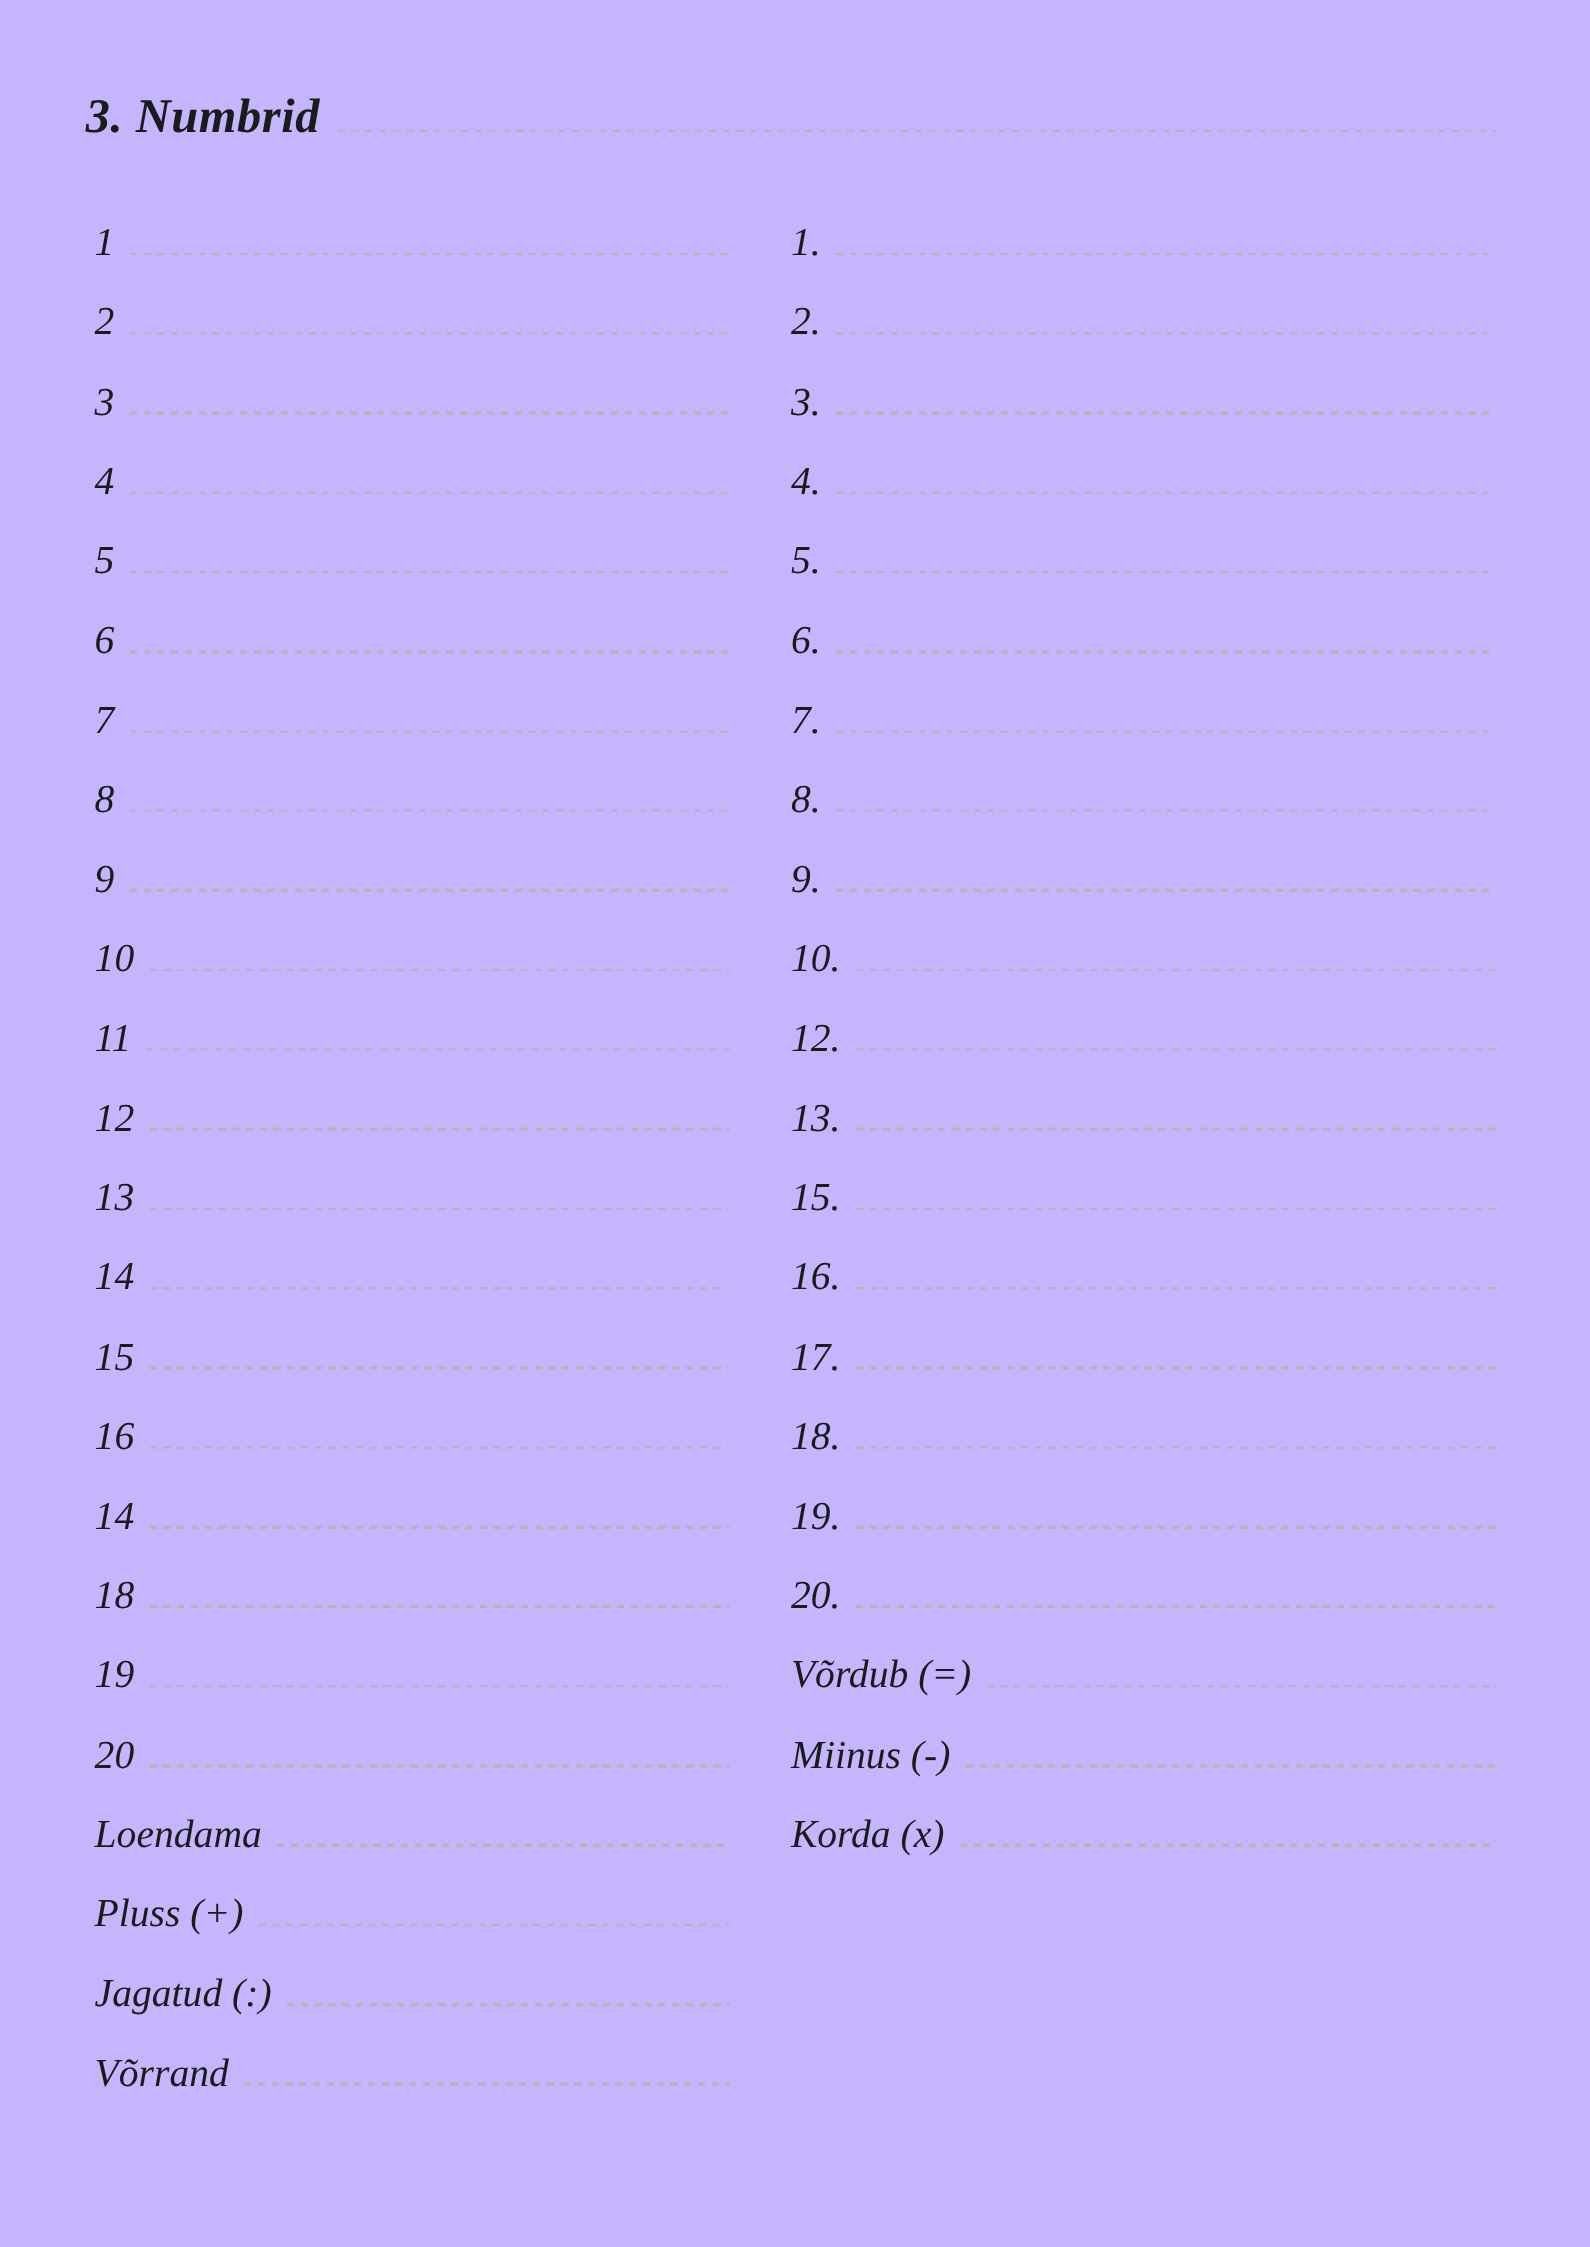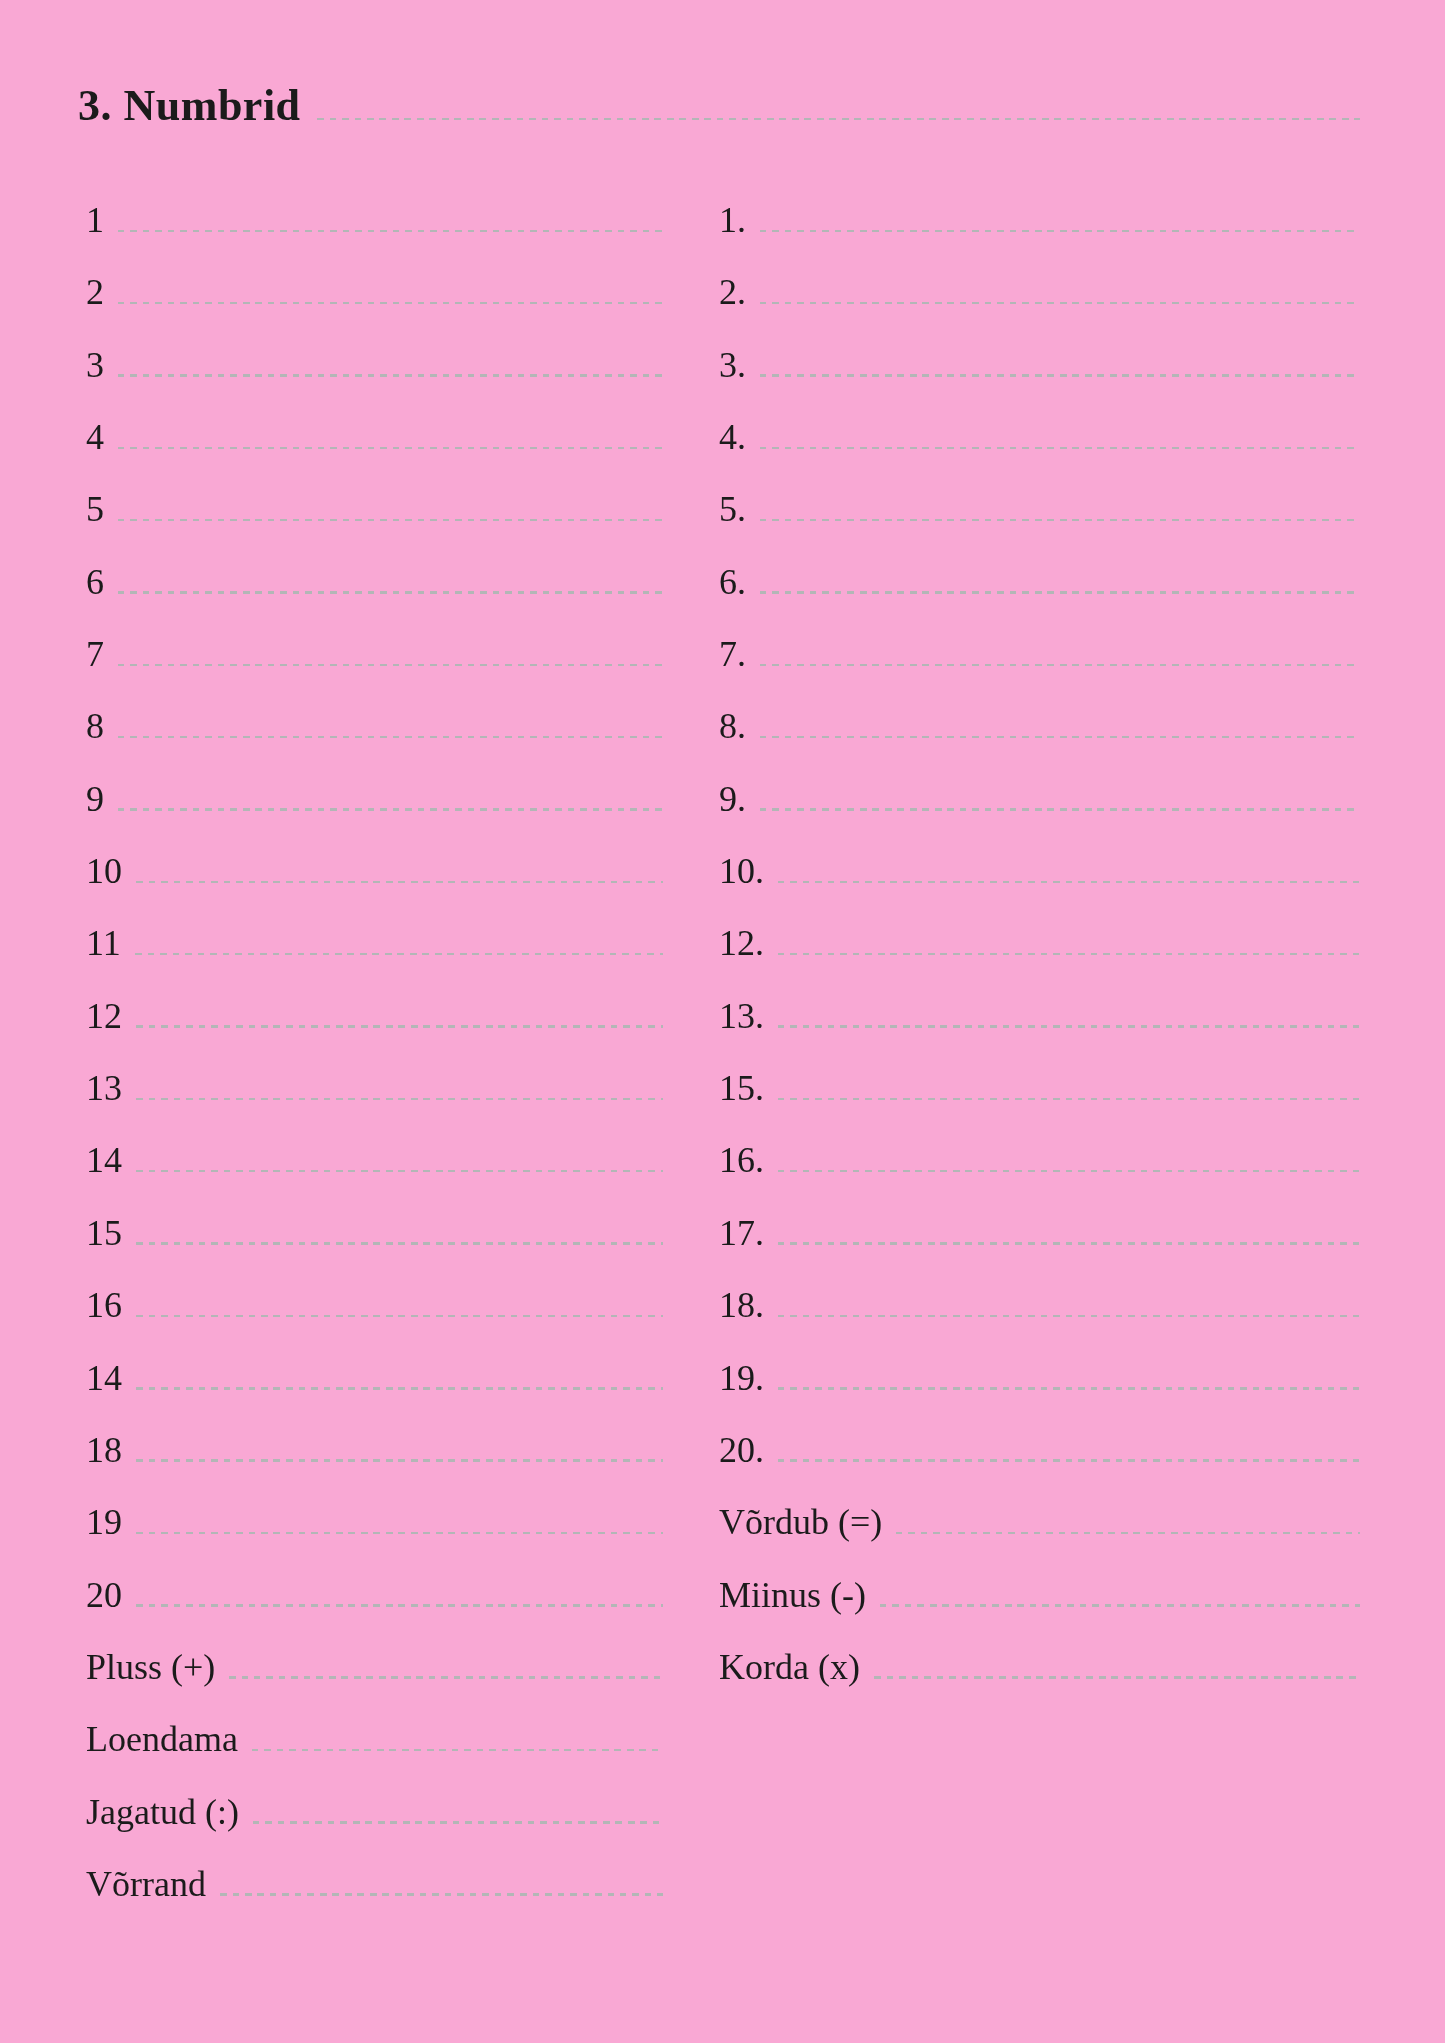--- a/index.html
+++ b/index.html
@@ -11,21 +11,22 @@
     width: 1445px;
     height: 2043px;
     position: relative;
     font-family: "Liberation Serif", "DejaVu Serif", serif;
     color: #1b1b1b;
     overflow: hidden;
   }
   .page {
     position: absolute;
     inset: 0;
-    background: #f9a8d4;
+    background: #c4b5fd;
+    font-style: italic;
   }
   .title-row {
     position: absolute;
     left: 78px;
     top: 84px;
     width: 1282px; 
     display: flex;
     align-items: baseline;
   }
   .title-row .title-text {
@@ -159,28 +160,28 @@
       </div>
       <div class="ws-row">
         <span class="row-label">19</span>
         <span class="dash-line"></span>
       </div>
       <div class="ws-row">
         <span class="row-label">20</span>
         <span class="dash-line"></span>
       </div>
       <div class="ws-row">
+        <span class="row-label">Loendama</span>
+        <span class="dash-line"></span>
+      </div>
+      <div class="ws-row">
         <span class="row-label">Pluss (+)</span>
         <span class="dash-line"></span>
       </div>
       <div class="ws-row">
-        <span class="row-label">Loendama</span>
-        <span class="dash-line"></span>
-      </div>
-      <div class="ws-row">
         <span class="row-label">Jagatud (:)</span>
         <span class="dash-line"></span>
       </div>
       <div class="ws-row">
         <span class="row-label">Võrrand</span>
         <span class="dash-line"></span>
       </div>
     </div>
 
   <div class="col col-right">

